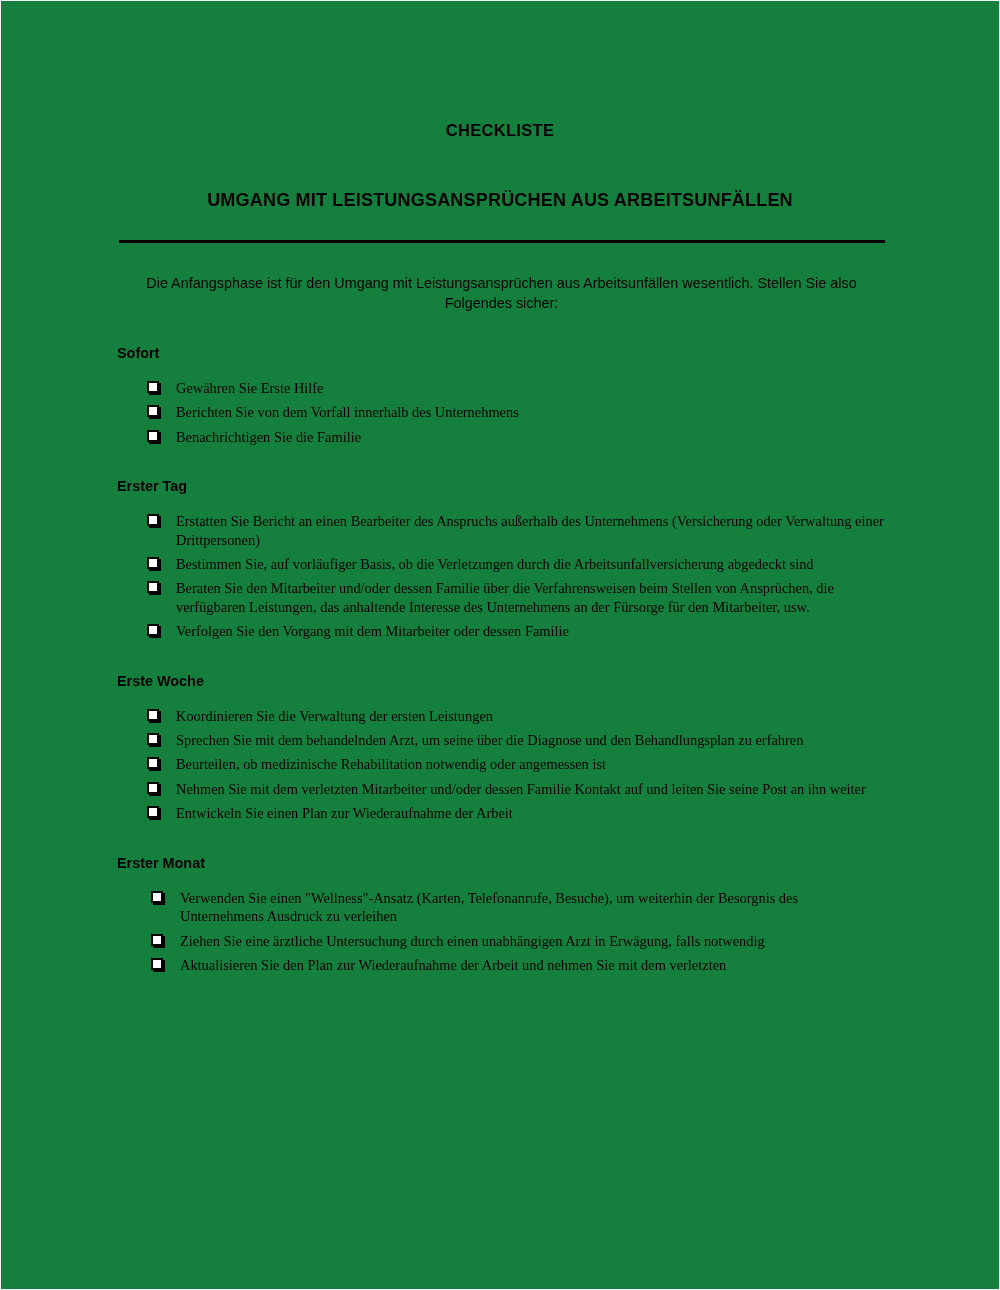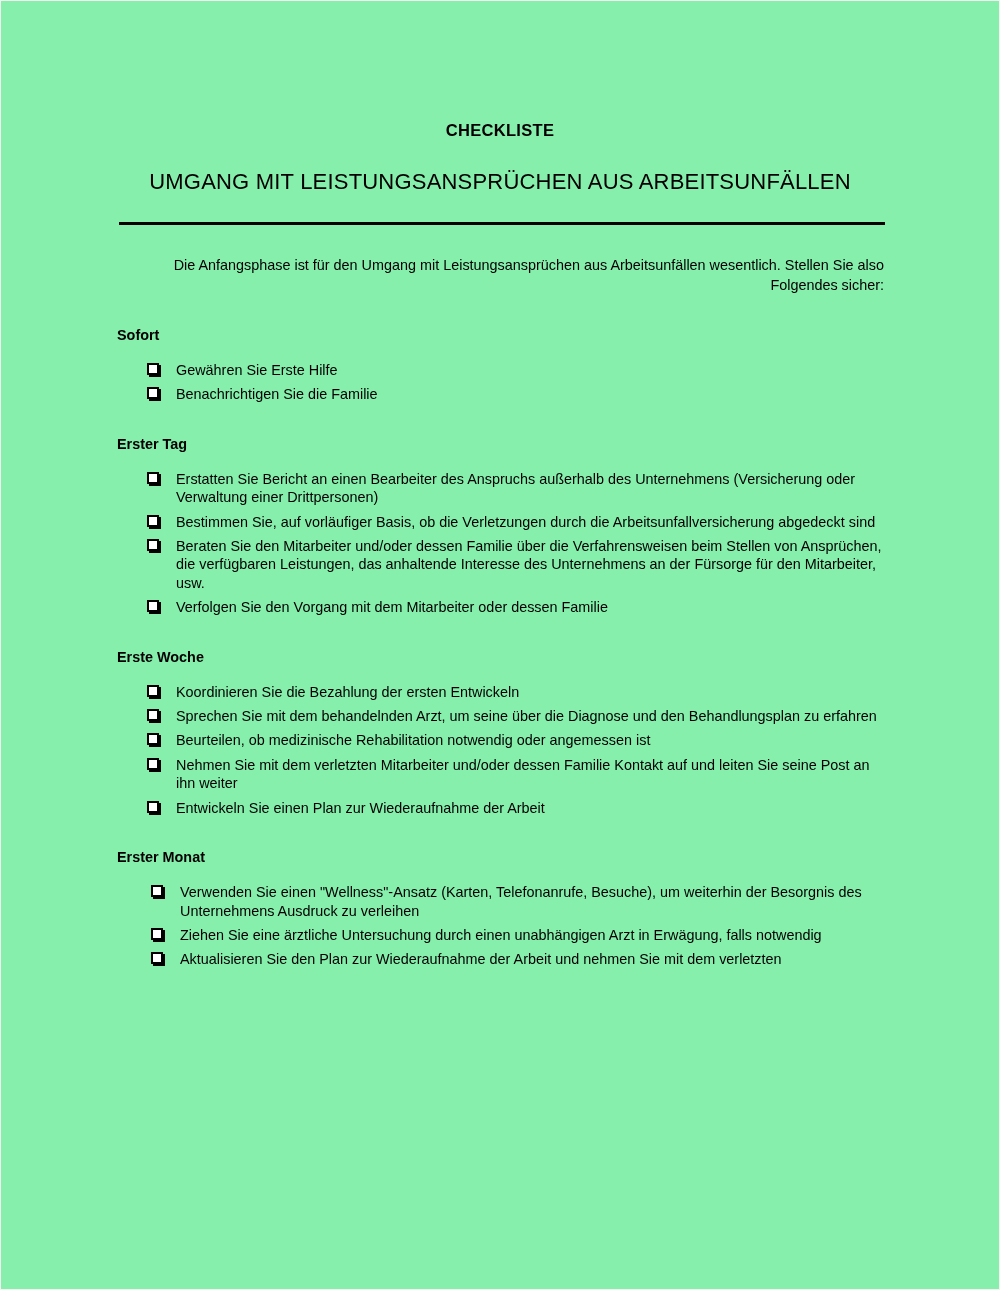--- a/index.html
+++ b/index.html
@@ -9,78 +9,79 @@
   }
   body {
     font-family: "Liberation Sans", sans-serif;
     color: #000000;
     -webkit-font-smoothing: antialiased;
   }
   #page {
     position: relative;
     width: 1000px;
     height: 1290px;
-    background: #86efac;
+    background: #15803d;
     box-sizing: border-box;
     overflow: hidden;
     border: 1px solid #f2f2f2;
   }
 
   
   .doc-title-block {
     padding-top: 118px;
     text-align: center;
   }
   .doc-title {
     font-size: 16.5px;
     font-weight: bold;
     letter-spacing: 0.3px;
     line-height: 22px;
   }
   .doc-subtitle {
-    font-size: 22px;
-    font-weight: normal;
+    font-size: 18px;
+    font-weight: bold;
     letter-spacing: 0.2px;
     line-height: 22px;
-    margin-top: 30px;
+    margin-top: 48px;
   }
 
   
   .divider {
     margin: 29px 114px 0 118px;
     height: 3px;
     background: #000000;
   }
 
   
   .intro {
     margin: 30px 115px 0 118px;
     font-size: 14.4px;
     line-height: 20px;
-    text-align: right;
+    text-align: center;
   }
 
   
   .section {
     margin-top: 30px;
   }
   .section-heading {
     font-size: 14.4px;
     font-weight: bold;
     line-height: 20px;
     margin-left: 116px;
   }
   .section.indented .section-heading {
     margin-left: 116px;
   }
 
   .checklist {
     list-style: none;
     margin: 16px 0 0 0;
     padding: 0;
+    font-family: Liberation Serif, serif;
   }
   .checklist-item {
     position: relative;
     margin-left: 146px;
     margin-right: 114px;
     padding-left: 29px;
     font-size: 14.4px;
     line-height: 18.4px;
     margin-bottom: 6px;
     text-align: left;
@@ -143,20 +144,27 @@
               <span class="shadow"></span>
               <span class="box"></span>
             </span>
             <span class="item-text">Gewähren Sie Erste Hilfe</span>
           </li>
           <li class="checklist-item">
             <span class="checkbox-icon">
               <span class="shadow"></span>
               <span class="box"></span>
             </span>
+            <span class="item-text">Berichten Sie von dem Vorfall innerhalb des Unternehmens</span>
+          </li>
+          <li class="checklist-item">
+            <span class="checkbox-icon">
+              <span class="shadow"></span>
+              <span class="box"></span>
+            </span>
             <span class="item-text">Benachrichtigen Sie die Familie</span>
           </li>
         </ul>
       </div>
       <div class="section">
         <div class="section-heading">Erster Tag</div>
         <ul class="checklist">
           <li class="checklist-item">
             <span class="checkbox-icon">
               <span class="shadow"></span>
@@ -188,21 +196,21 @@
         </ul>
       </div>
       <div class="section">
         <div class="section-heading">Erste Woche</div>
         <ul class="checklist">
           <li class="checklist-item">
             <span class="checkbox-icon">
               <span class="shadow"></span>
               <span class="box"></span>
             </span>
-            <span class="item-text">Koordinieren Sie die Bezahlung der ersten Entwickeln</span>
+            <span class="item-text">Koordinieren Sie die Verwaltung der ersten Leistungen</span>
           </li>
           <li class="checklist-item">
             <span class="checkbox-icon">
               <span class="shadow"></span>
               <span class="box"></span>
             </span>
             <span class="item-text">Sprechen Sie mit dem behandelnden Arzt, um seine über die Diagnose und den Behandlungsplan zu erfahren</span>
           </li>
           <li class="checklist-item">
             <span class="checkbox-icon">

